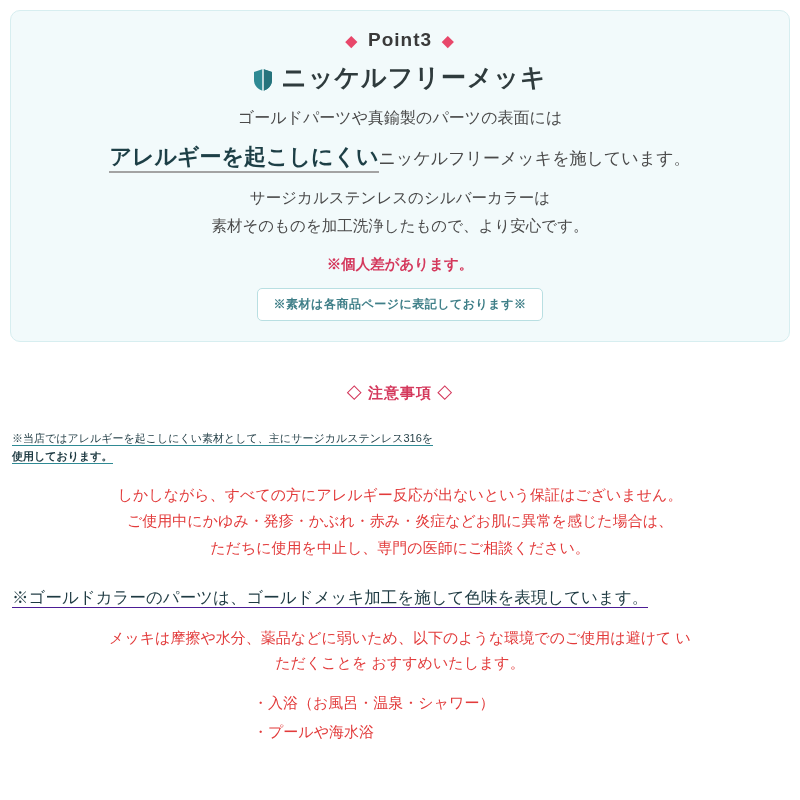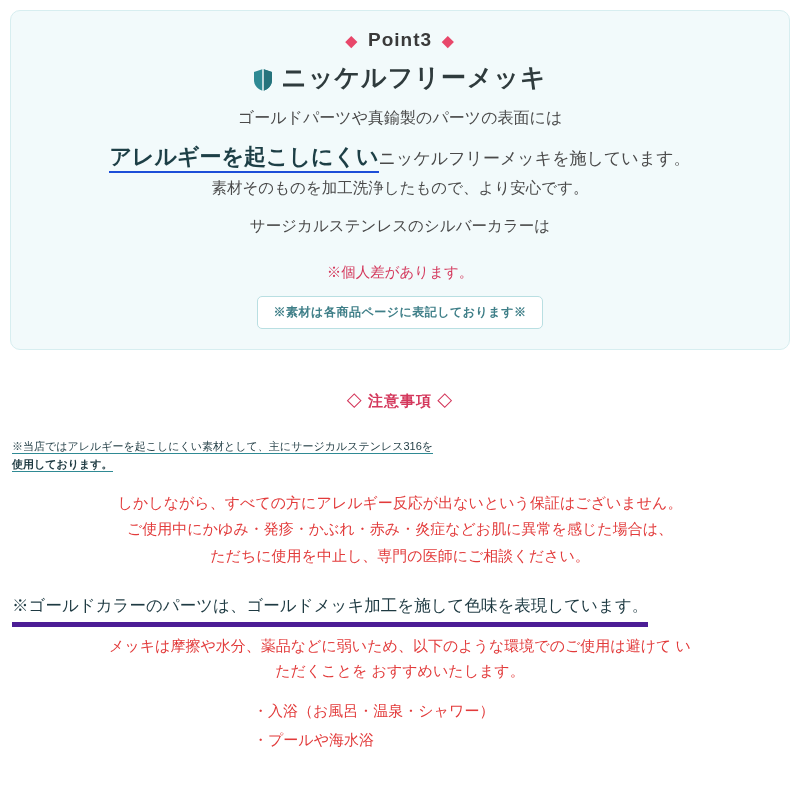--- a/index.html
+++ b/index.html
@@ -77,35 +77,36 @@
   .point-line-emph {
     margin-top: 10px;
     font-size: 17px;
     color: #4a4a4a;
     line-height: 1.5;
   }
   .point-line-emph .hl {
     font-size: 22px;
     font-weight: bold;
     color: #1d3f46;
-    border-bottom: 2px solid #1d4ed8;
+    border-bottom: 2px solid #a3a3a3;
     padding-bottom: 2px;
   }
 
   .point-small {
     margin-top: 12px;
     font-size: 15.5px;
     color: #4a4a4a;
     line-height: 1.7;
   }
 
   .point-note {
-    margin-top: 23px;
+    margin-top: 15px;
     font-size: 14.5px;
     color: #d4385c;
+    font-weight: bold;
   }
 
   .material-badge {
     display: inline-block;
     margin-top: 14px;
     padding: 7px 16px;
     border: 1px solid #b9dfe2;
     border-radius: 5px;
     background: #ffffff;
     color: #3f7f88;
@@ -158,22 +159,22 @@
   .warn-block .w1 { display: block; }
 
   .gold-line {
     margin-top: 26px;
     font-size: 16.5px;
     color: #1e3a42;
     text-align: left;
     padding: 0 4px;
   }
   .gold-line .ul {
-    border-bottom: 5px solid #4c1d95;
-    padding-bottom: 8px;
+    border-bottom: 1px solid #4c1d95;
+    padding-bottom: 1px;
   }
 
   .plating-block {
     margin-top: 16px;
     color: #e23b3b;
     font-size: 15px;
     line-height: 1.7;
     padding: 0 95px;
     text-align: center;
   }
@@ -211,22 +212,22 @@
       </span>
       <span>ニッケルフリーメッキ</span>
     </div>
 
     <div class="point-line">ゴールドパーツや真鍮製のパーツの表面には</div>
 
     <div class="point-line-emph">
       <span class="hl">アレルギーを起こしにくい</span><span>ニッケルフリーメッキを施しています。</span>
     </div>
 
+    <div class="point-small">サージカルステンレスのシルバーカラーは</div>
     <div class="point-small" style="margin-top:2px;">素材そのものを加工洗浄したもので、より安心です。</div>
-    <div class="point-small">サージカルステンレスのシルバーカラーは</div>
 
     <div class="point-note">※個人差があります。</div>
 
     <div class="material-badge">※素材は各商品ページに表記しております※</div>
   </section>
 
   <section class="notes">
 
     <div class="notes-heading">◇ 注意事項 ◇</div>
 

